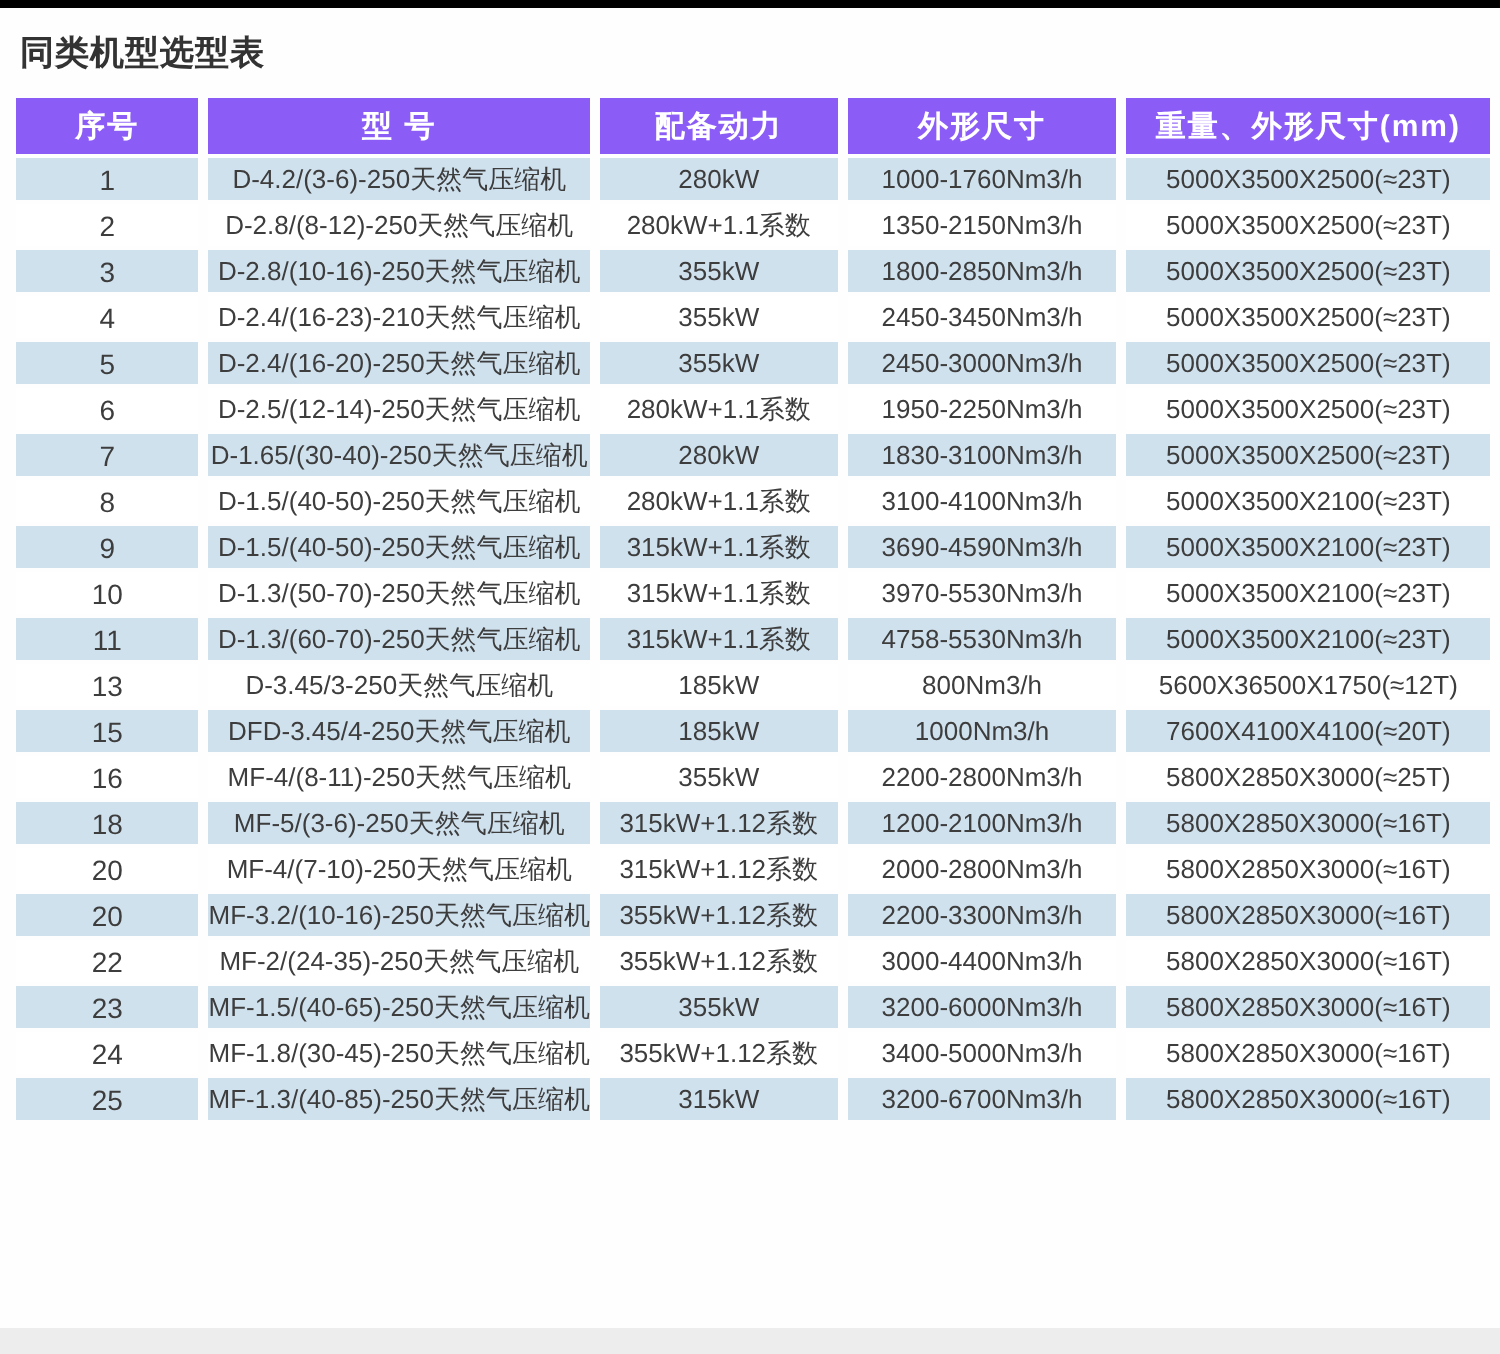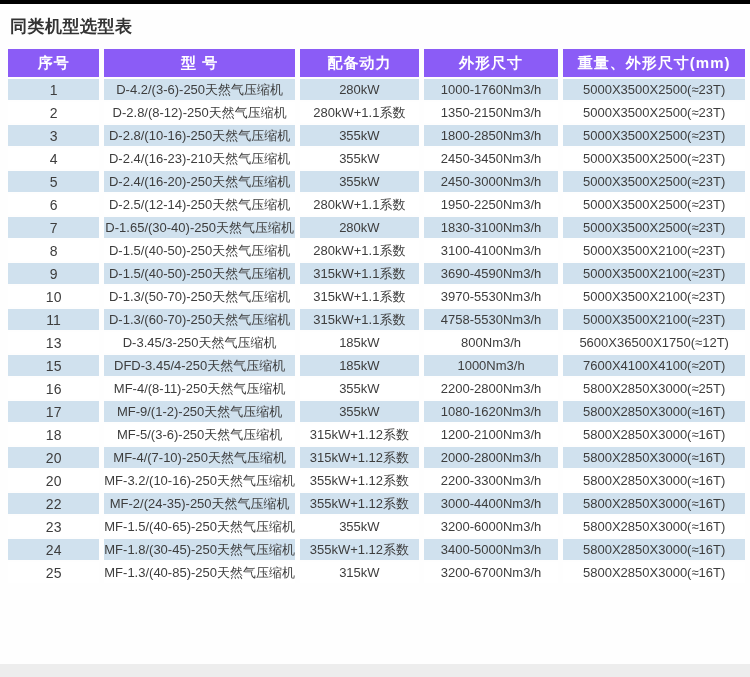--- a/index.html
+++ b/index.html
@@ -179,27 +179,20 @@
           <td class="c4">7600X4100X4100(≈20T)</td>
         </tr>
         <tr>
           <td class="c0">16</td>
           <td class="c1">MF-4/(8-11)-250天然气压缩机</td>
           <td class="c2">355kW</td>
           <td class="c3">2200-2800Nm3/h</td>
           <td class="c4">5800X2850X3000(≈25T)</td>
         </tr>
         <tr>
-          <td class="c0">17</td>
-          <td class="c1">MF-9/(1-2)-250天然气压缩机</td>
-          <td class="c2">355kW</td>
-          <td class="c3">1080-1620Nm3/h</td>
-          <td class="c4">5800X2850X3000(≈16T)</td>
-        </tr>
-        <tr>
           <td class="c0">18</td>
           <td class="c1">MF-5/(3-6)-250天然气压缩机</td>
           <td class="c2">315kW+1.12系数</td>
           <td class="c3">1200-2100Nm3/h</td>
           <td class="c4">5800X2850X3000(≈16T)</td>
         </tr>
         <tr>
           <td class="c0">20</td>
           <td class="c1">MF-4/(7-10)-250天然气压缩机</td>
           <td class="c2">315kW+1.12系数</td>

